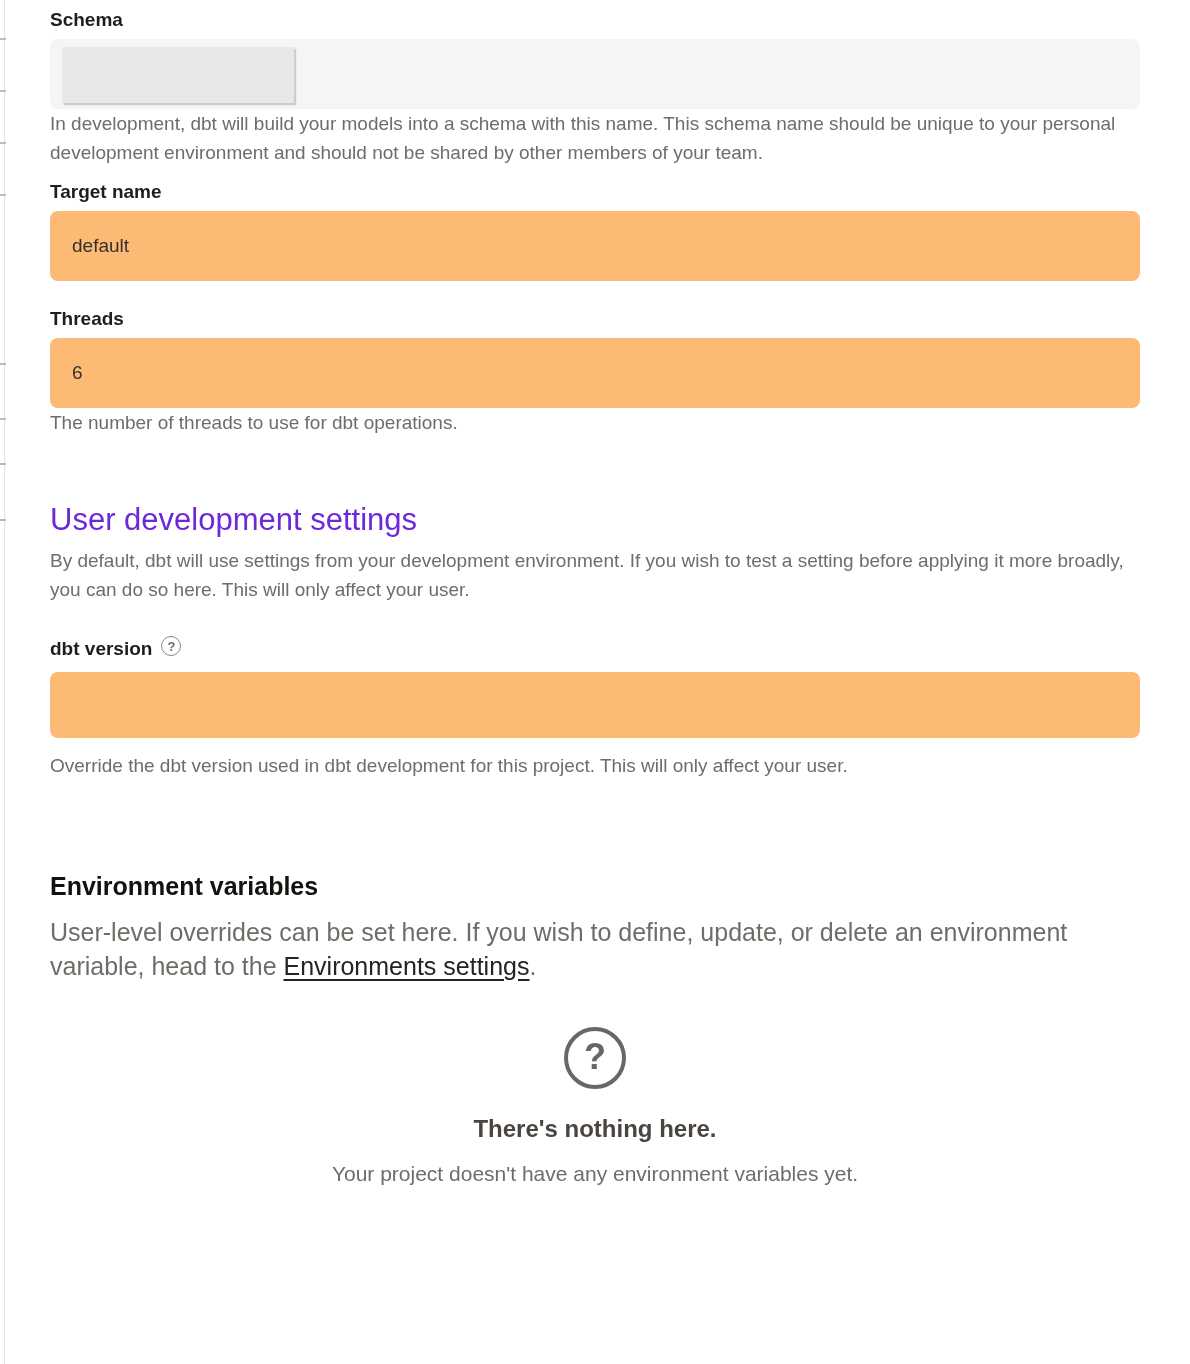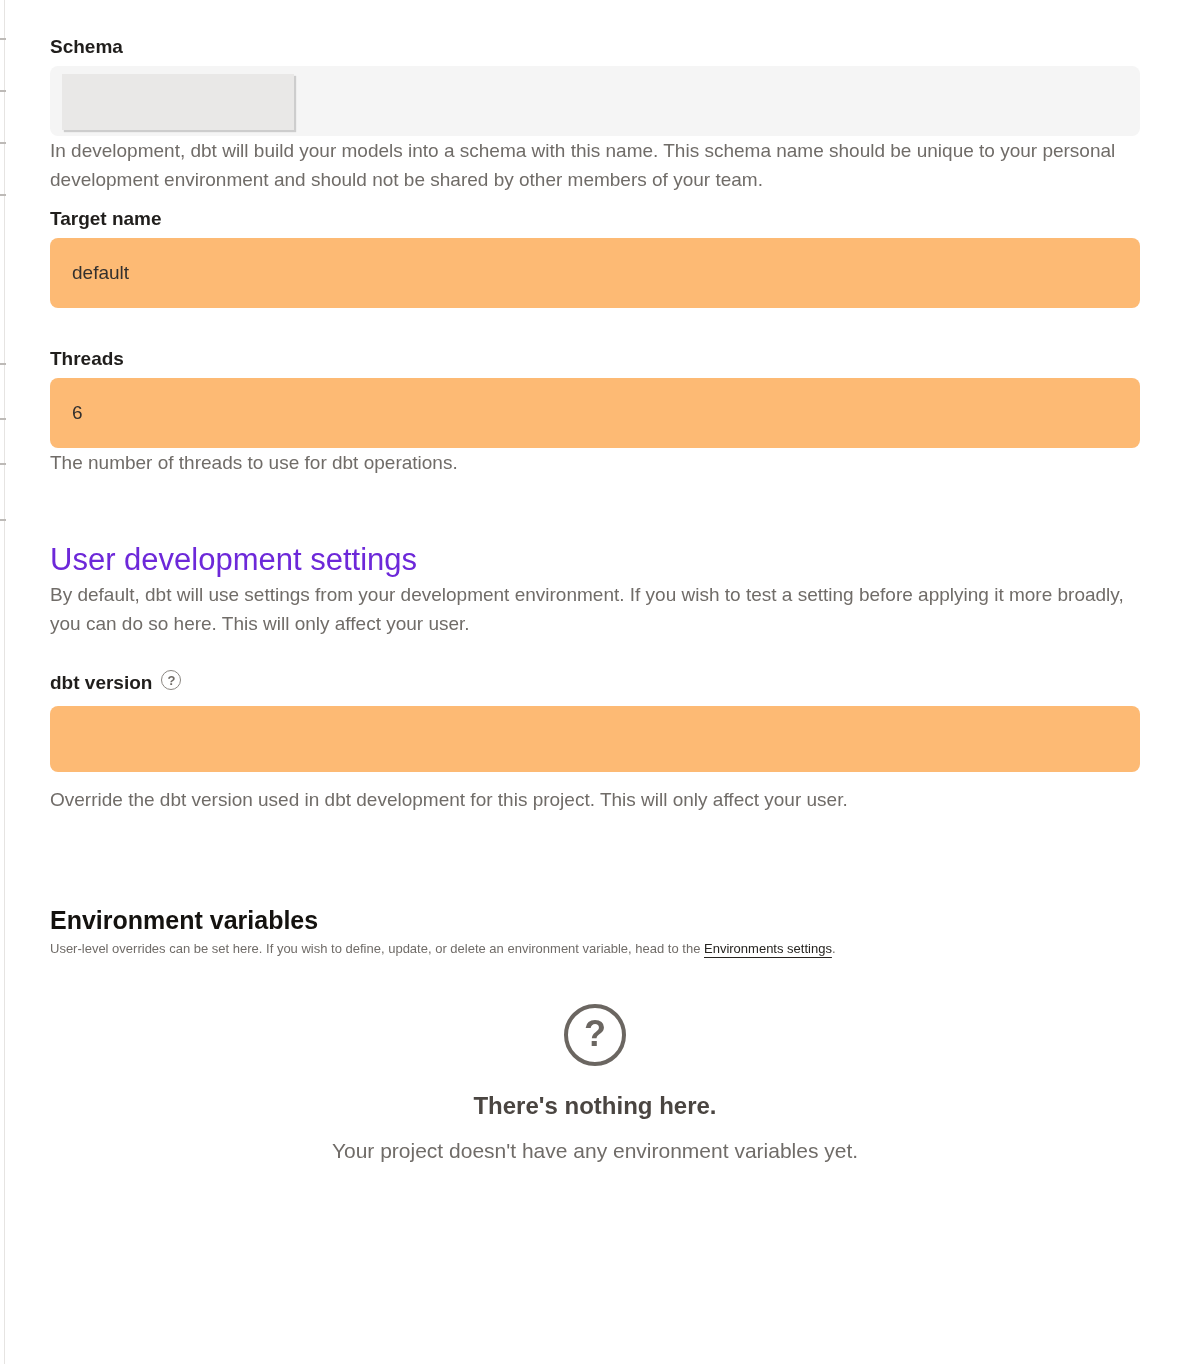--- a/index.html
+++ b/index.html
@@ -21,21 +21,21 @@
   .left-rail .tick {
     position: absolute;
     left: 0;
     width: 6px;
     height: 2px;
     background: #bdbab7;
   }
   .content {
     margin-left: 50px;
     width: 1090px;
-    padding-top: 34px;
+    padding-top: 7px;
     padding-bottom: 27px;
   }
   .field-label {
     font-size: 19px;
     line-height: 26px;
     font-weight: 600;
     color: #201e1c;
   }
   .text-input {
     display: block;
@@ -67,29 +67,30 @@
     height: 56px;
     background: #e9e8e7;
     box-shadow: 2px 2px 1px rgba(0,0,0,0.16);
   }
   .help-text {
     font-size: 19px;
     line-height: 29px;
     color: #706c68;
   }
   .mt-label-2 { margin-top: 12px; }
-  .mt-label-3 { margin-top: 38px; }
+  .mt-label-3 { margin-top: 25px; }
   .h1 {
     margin-top: 63px;
     font-size: 31px;
     line-height: 40px;
     font-weight: 400;
     color: #6d28d9;
   }
   .section-desc {
+    margin-top: 6px;
     font-size: 19px;
     line-height: 29px;
     color: #706c68;
   }
   .label-row {
     margin-top: 32px;
     display: flex;
     align-items: flex-start;
     gap: 9px;
   }
@@ -112,23 +113,23 @@
   }
   .help-text-tight { margin-top: 13px; }
   .h2 {
     margin-top: 90px;
     font-size: 25px;
     line-height: 33px;
     font-weight: 700;
     color: #14120f;
   }
   .env-desc {
-    margin-top: 1px;
-    font-size: 13px;
-    line-height: 22px;
+    margin-top: 12px;
+    font-size: 25px;
+    line-height: 34px;
     color: #706c68;
   }
   .env-link {
     color: #262420;
     text-decoration: underline;
     text-underline-offset: 4px;
     cursor: pointer;
   }
   .env-table-header {
     margin-top: 12px;

